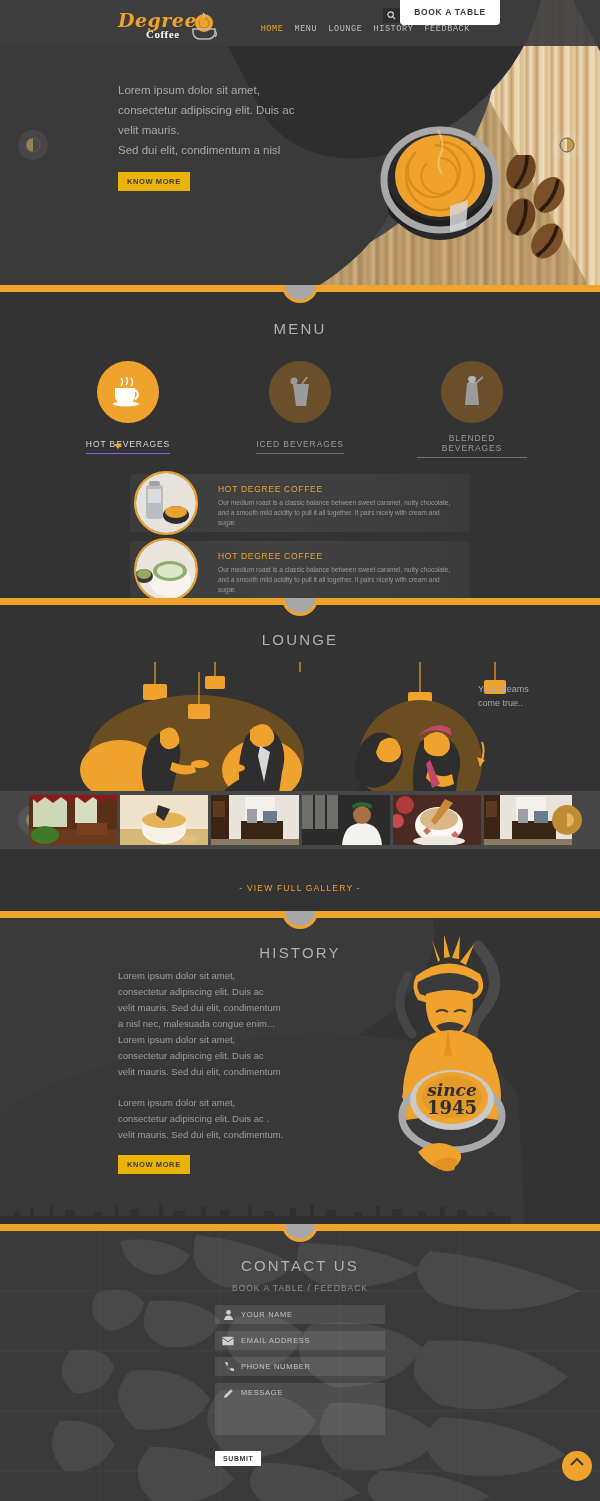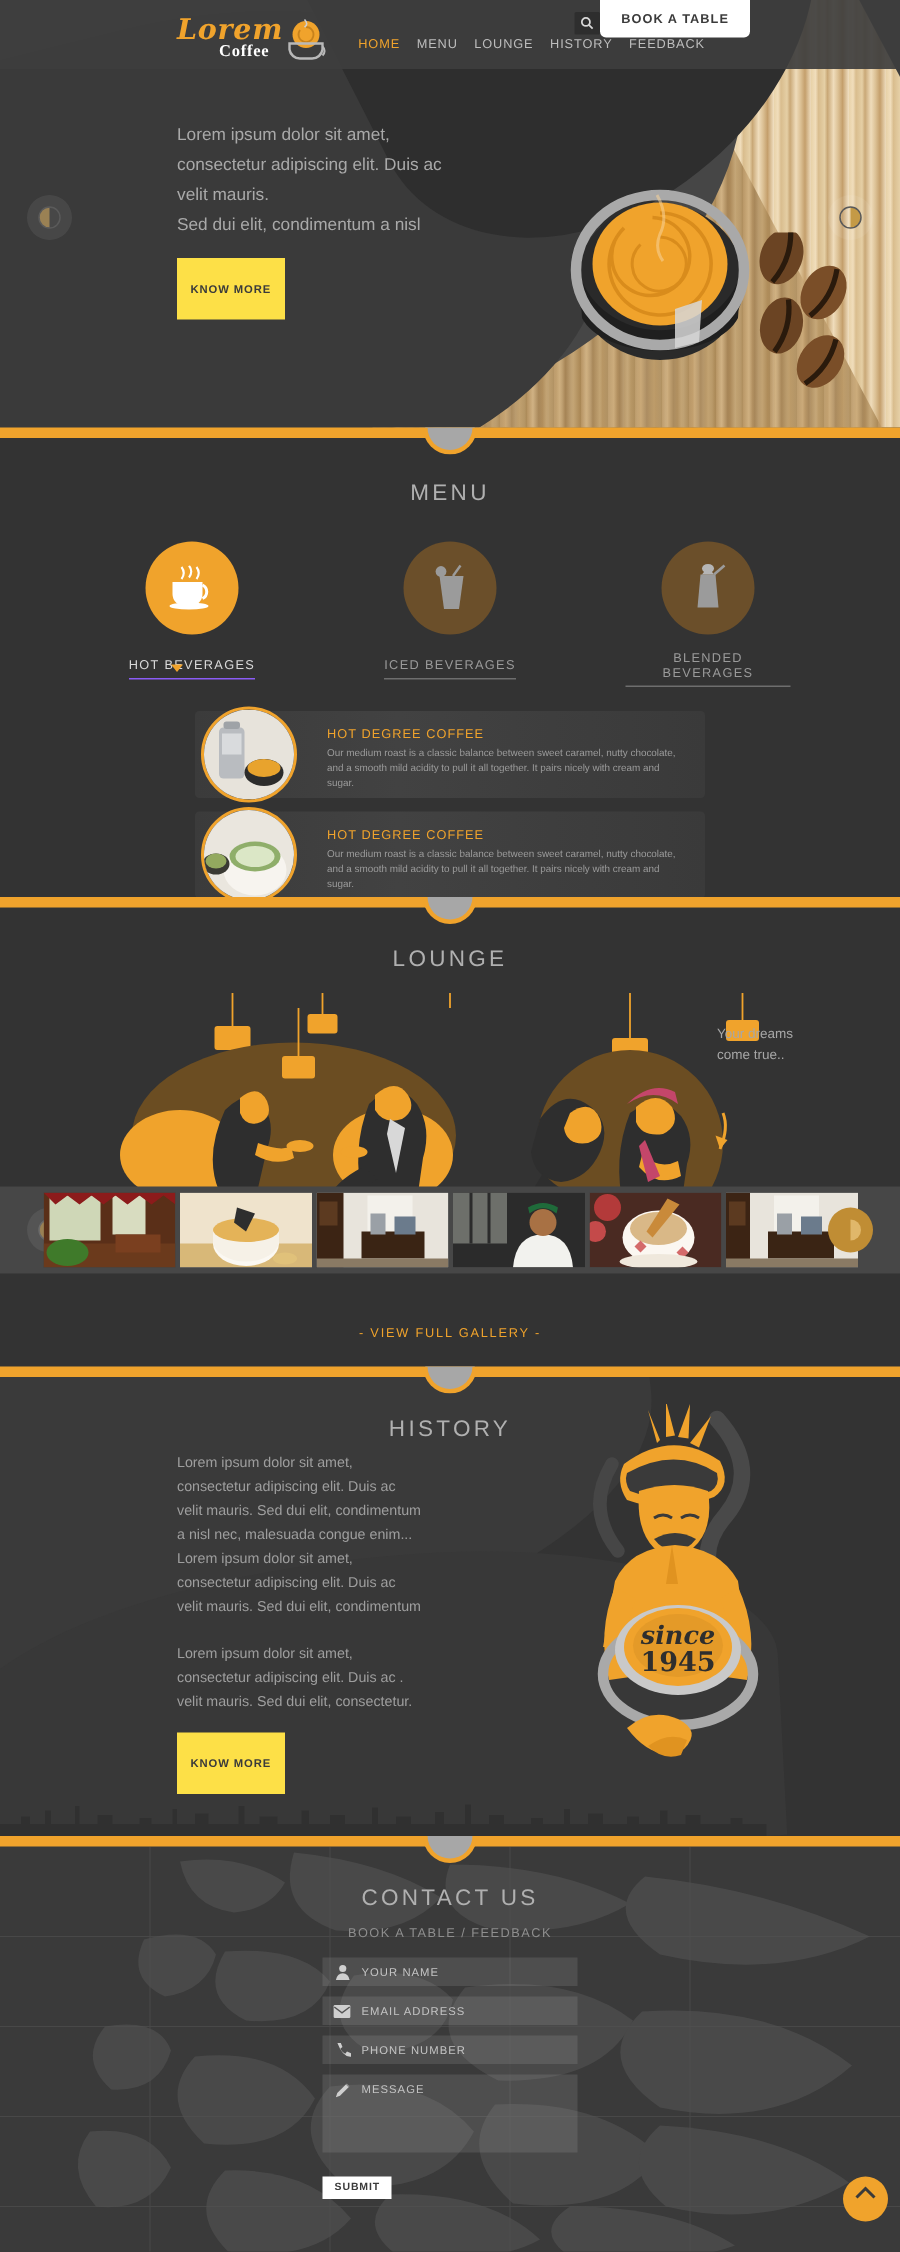--- a/index.html
+++ b/index.html
@@ -80,21 +80,21 @@
   .logo-cup {
     position: absolute; right: 2px; top: 6px; width: 30px; height: 28px;
   }
 
   .navmenu {
     position: absolute; right: 130px; top: 24px;
     display: flex; gap: 11px; z-index: 31;
   }
   .navmenu a {
     font-size: 8.5px; letter-spacing: .6px;
-    color: #bdbdbd; text-decoration: none; cursor: pointer;
+    color: #bdbdbd; text-decoration: none; cursor: pointer; font-family: Liberation Mono, monospace;
   }
   .navmenu a.active { color: #f0a32c; }
 
   .search-btn {
     position: absolute; right: 200px; top: 8px;
     width: 17px; height: 15px; background: #2e2e2e;
     border-radius: 1px; z-index: 32; cursor: pointer;
     display: flex; align-items: center; justify-content: center;
   }
   .book-table {
@@ -106,23 +106,23 @@
   }
 
   .hero-text {
     position: absolute; left: 118px; top: 80px; width: 210px; z-index: 20;
   }
   .hero-text p {
     color: #a9a9a9; font-size: 11.5px; line-height: 20px;
   }
   .know-more {
     display: inline-block; margin-top: 12px;
-    background: #fde047; color: #3b3b3b;
+    background: #eab308; color: #3b3b3b;
     font-size: 7.5px; font-weight: bold; letter-spacing: .6px;
-    padding: 16px 9px; cursor: pointer; border: none;
+    padding: 5px 9px; cursor: pointer; border: none;
   }
   .arrow-circ {
     position: absolute; top: 130px; width: 30px; height: 30px;
     border-radius: 50%; background: rgba(255,255,255,.07);
     display: flex; align-items: center; justify-content: center;
     z-index: 25; cursor: pointer;
   }
   .arrow-circ.left { left: 18px; }
   .arrow-circ.right { right: 18px; }
 
@@ -317,21 +317,21 @@
           <ellipse cx="26" cy="62" rx="14" ry="19" fill="#6b4423" transform="rotate(15 26 62)"></ellipse>
           <path d="M26 44 q7 18 0 36" stroke="#2a1a0c" stroke-width="3.5" fill="none" transform="rotate(15 26 62)"></path>
           <ellipse cx="52" cy="86" rx="14" ry="19" fill="#7a4e28" transform="rotate(35 52 86)"></ellipse>
           <path d="M52 68 q7 18 0 36" stroke="#2a1a0c" stroke-width="3.5" fill="none" transform="rotate(35 52 86)"></path>
         </g>
       </svg>
     </div>
 
     <div class="topbar">
       <div class="logo">
-        <span class="logo-degree">Lorem</span>
+        <span class="logo-degree">Degree</span>
         <span class="logo-coffee">Coffee</span>
         <span class="logo-cup">
           <svg width="30" height="28" viewBox="0 0 30 28">
             <circle cx="16" cy="11" r="9" fill="#f0a32c"></circle>
             <path d="M16 11 m0 -5 a5 5 0 1 1 -4 2" fill="none" stroke="#c7821c" stroke-width="1.2"></path>
             <path d="M5 17 h22 v4 a7 7 0 0 1 -7 6 h-8 a7 7 0 0 1 -7 -6 z" fill="none" stroke="#b9b9b9" stroke-width="1.6"></path>
             <path d="M27 19 a4 4 0 0 1 0 6" fill="none" stroke="#b9b9b9" stroke-width="1.4"></path>
             <path d="M15 1 q3 3 0 5" fill="none" stroke="#cfcfcf" stroke-width="1.1"></path>
           </svg>
         </span>
@@ -615,21 +615,21 @@
     <div class="hist-body">
       <p>Lorem ipsum dolor sit amet,</p>
       <p>consectetur adipiscing elit. Duis ac</p>
       <p>velit mauris. Sed dui elit, condimentum</p>
       <p>a nisl nec, malesuada congue enim...</p>
       <p>Lorem ipsum dolor sit amet,</p>
       <p>consectetur adipiscing elit. Duis ac</p>
       <p>velit mauris. Sed dui elit, condimentum</p>
       <p class="gap">Lorem ipsum dolor sit amet,</p>
       <p>consectetur adipiscing elit. Duis ac .</p>
-      <p>velit mauris. Sed dui elit, consectetur.</p>
+      <p>velit mauris. Sed dui elit, condimentum.</p>
       <button class="know-more">KNOW MORE</button>
     </div>
 
     <div class="chef">
       <svg width="130" height="270" viewBox="0 0 130 270">
 
         <path d="M92 10 q30 34 6 64 q-26 30 4 56" fill="none" stroke="#494949" stroke-width="11" stroke-linecap="round"></path>
         <path d="M22 40 q-18 30 4 58" fill="none" stroke="#464646" stroke-width="9" stroke-linecap="round"></path>
 
         <g fill="#f0a32c">

